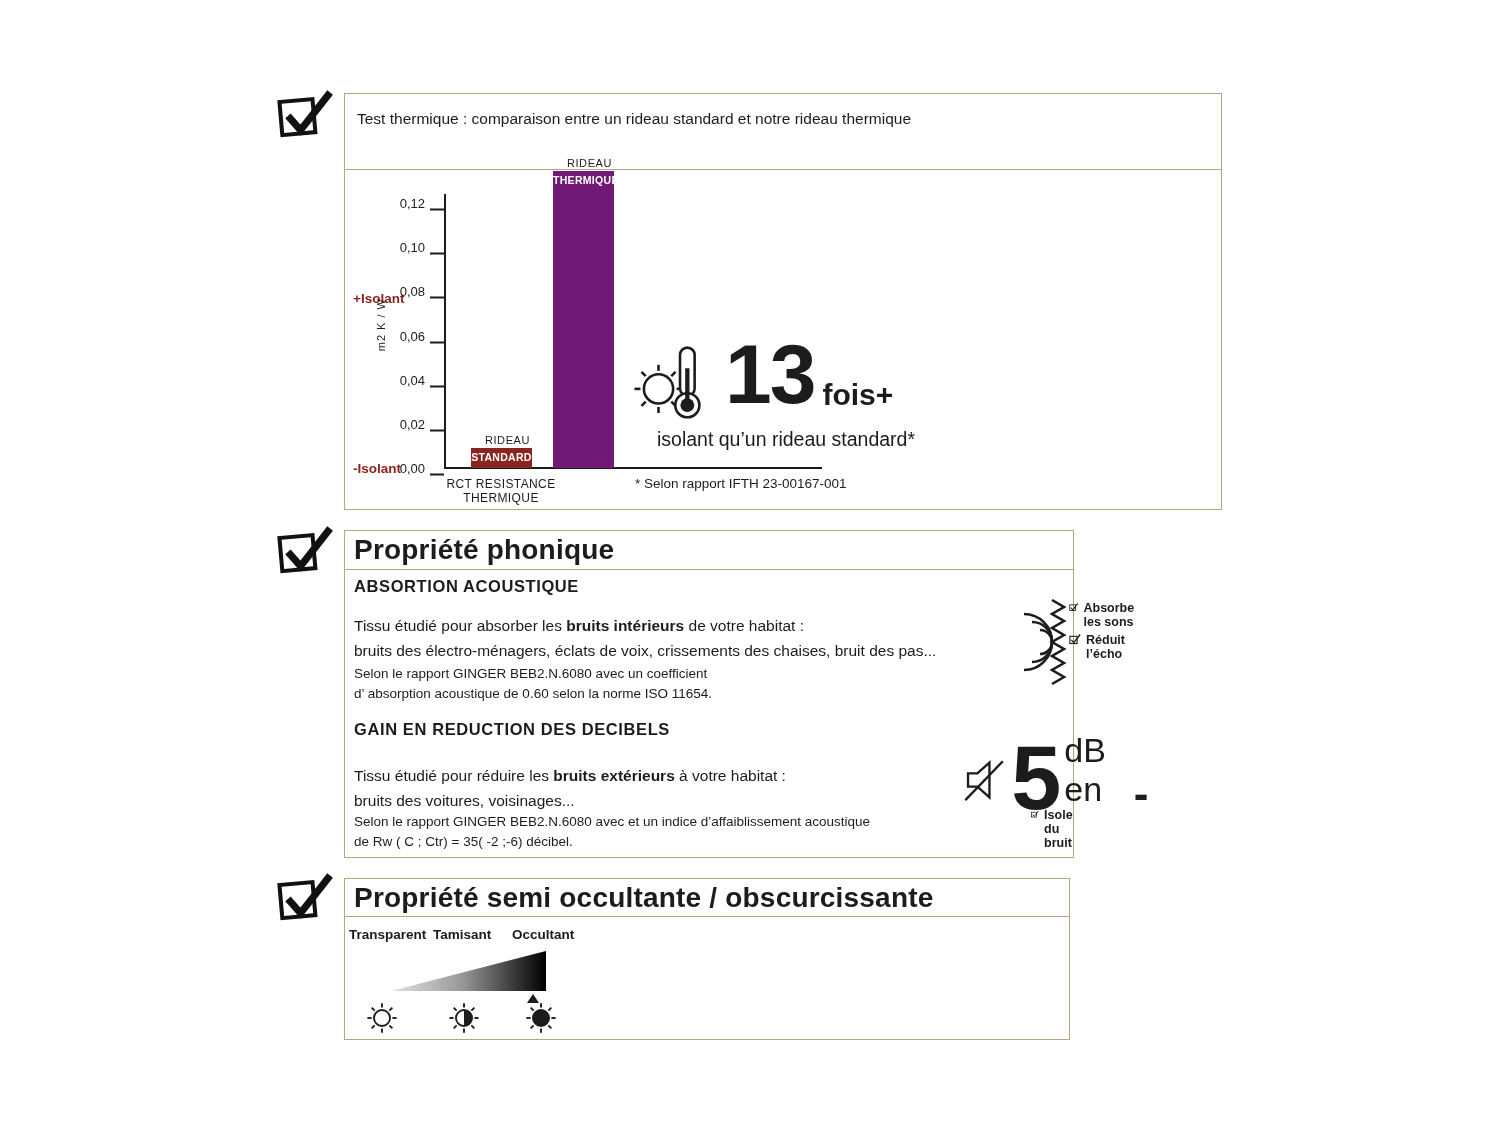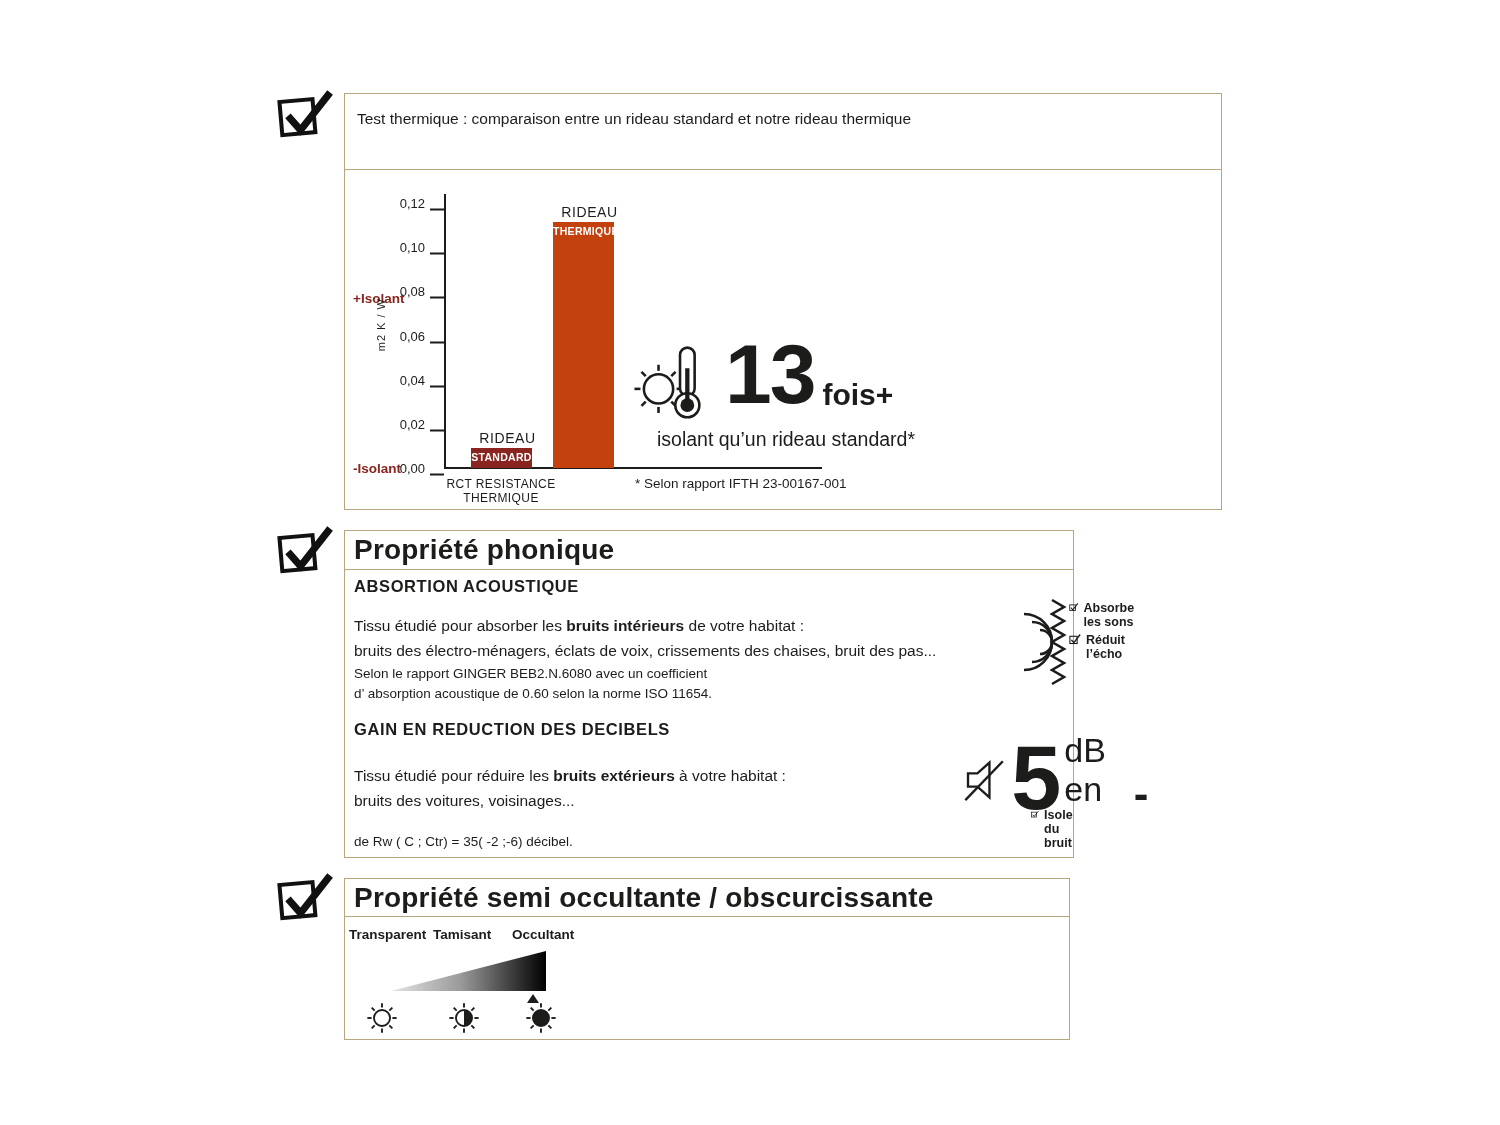--- a/index.html
+++ b/index.html
@@ -27,21 +27,21 @@
   .iso.minus { top:298px; }
   .ylab { position:absolute; left:30px; top:128px; writing-mode:vertical-rl; transform:rotate(180deg); font-size:11px; letter-spacing:1px; }
   .yticks { position:absolute; left:0; top:33px; width:99px; height:265px; }
   .ytick { position:absolute; right:0; transform:translateY(-50%); display:flex; align-items:flex-end; }
   .ytick-label { font-size:13px; margin-right:5px; }
   .ytick-dash { width:14px; height:2px; background:#1c1c1b; }
   .axis-y { position:absolute; left:99px; top:24px; width:2px; height:274px; background:#1c1c1b; }
   .axis-x { position:absolute; left:99px; top:297px; width:378px; height:2px; background:#1c1c1b; }
   .plot { position:absolute; left:99px; top:33px; width:378px; height:265px; }
   .bar-col { position:absolute; bottom:0; width:61px; display:flex; flex-direction:column; align-items:center; justify-content:flex-end; }
-  .bar-cat { font-size:14px; letter-spacing:0.6px; margin-bottom:2px;padding-left:12px; }
+  .bar-cat { font-size:11px; letter-spacing:0.6px; margin-bottom:2px;padding-left:12px; }
   .bar-rect { width:100%; background:#8a241e; position:relative; }
   .bar-name { position:absolute; top:3px; left:0; right:0; text-align:center; color:#fff; font-size:10.5px; font-weight:700; letter-spacing:0.3px; }
   .axis-caption { position:absolute; left:81px; top:307px; width:150px; text-align:center; font-size:12px; letter-spacing:0.4px; }
   .footnote { position:absolute; left:290px; top:306px; font-size:13.5px; }
   .claim { position:absolute; left:286px; top:172px; width:310px; }
   .claim-row { display:flex; align-items:flex-start; justify-content:flex-start; gap:8px; }
   .n13 { font-size:84px; font-weight:600; line-height:0.78; letter-spacing:-2px; }
   .fois { font-size:30px; font-weight:600; padding-top:36px; }
   .claim-cap { font-size:19.5px; text-align:center; margin-top:6px; }
 
@@ -136,21 +136,21 @@
 
     <div class="plot">
       <div class="bar-col" style="left:27px">
         <div class="bar-cat">RIDEAU</div>
         <div class="bar-rect" style="height: 19.9px; background: rgb(138, 36, 30);">
           <span class="bar-name">STANDARD</span>
         </div>
       </div>
       <div class="bar-col" style="left:109px">
         <div class="bar-cat">RIDEAU</div>
-        <div class="bar-rect" style="height: 246px; background: #c2410c;">
+        <div class="bar-rect" style="height: 297px; background: #701a75;">
           <span class="bar-name">THERMIQUE</span>
         </div>
       </div>
     </div>
 
     <div class="axis-caption">RCT RESISTANCE THERMIQUE</div>
     <div class="footnote">* Selon rapport IFTH 23-00167-001</div>
 
     <div class="claim">
       <div class="claim-row">
@@ -190,20 +190,21 @@
     </div>
     <div class="t-abs p-small" style="top:135px">Selon le rapport GINGER BEB2.N.6080 avec un coefficient</div>
     <div class="t-abs p-small" style="top:155px">d’ absorption acoustique de 0.60 selon la norme ISO 11654.</div>
 
     <div class="t-abs subhead" style="top:189px">GAIN EN REDUCTION DES DECIBELS</div>
 
     <div class="t-abs p-txt" style="top:236px">
       <span>Tissu étudié pour réduire les </span><b>bruits extérieurs</b><span> à votre habitat :</span>
     </div>
     <div class="t-abs p-txt" style="top:261px">bruits des voitures, voisinages...</div>
+    <div class="t-abs p-small" style="top:283px">Selon le rapport GINGER BEB2.N.6080 avec et un indice d’affaiblissement acoustique</div>
     <div class="t-abs p-small" style="top:303px">de Rw ( C ; Ctr) = 35( -2 ;-6) décibel.</div>
 
     <svg class="absorb-icon" width="62" height="92" viewBox="0 0 62 92">
       <g stroke="#1c1c1b" stroke-width="2.6" fill="none">
         <path d="M46 4 L58 11 L46 18 L58 25 L46 32 L58 39 L46 46 L58 53 L46 60 L58 67 L46 74 L58 81 L46 88"></path>
         <path d="M34 34 A12 12 0 0 1 34 58"></path>
         <path d="M26 26 A20 20 0 0 1 26 66"></path>
         <path d="M18 18 A28 28 0 0 1 18 74"></path>
       </g>
     </svg>

